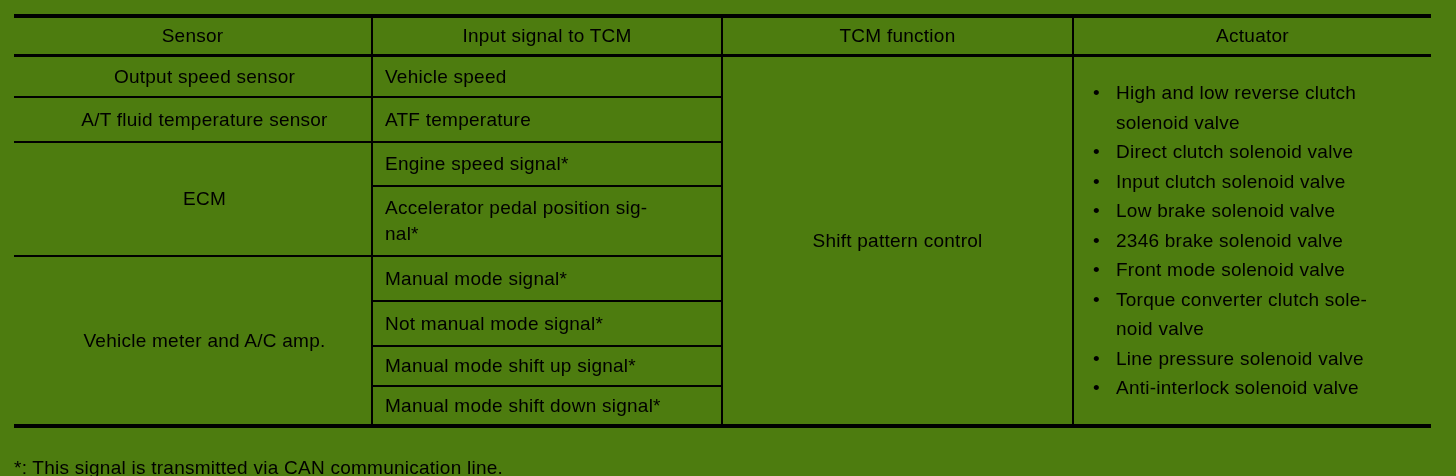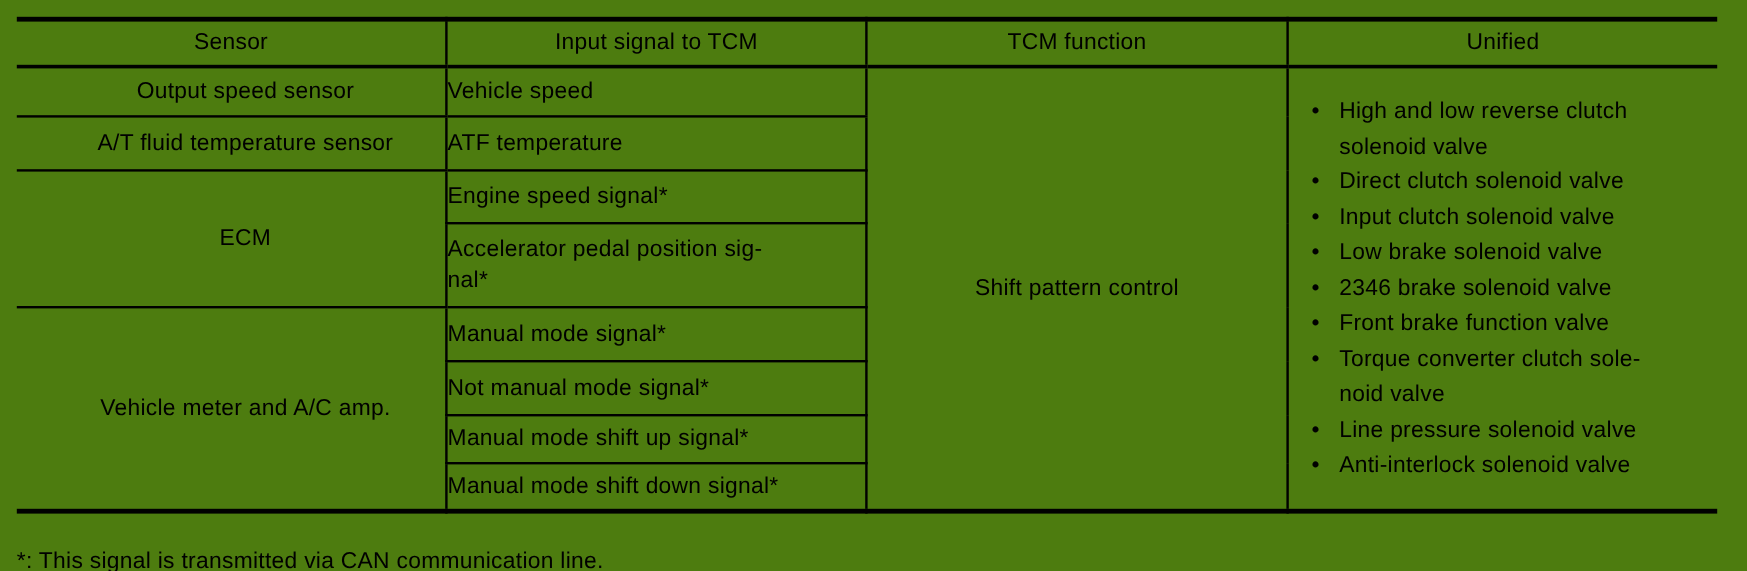--- a/index.html
+++ b/index.html
@@ -42,21 +42,21 @@
     padding: 0;
   }
   td {
     vertical-align: middle;
     border-bottom: 2px solid #000;
     padding: 0;
     line-height: 23px;
   }
   .vline { border-left: 2px solid #000; }
   td.sensor-cell { padding-left: 24px; text-align: center; }
-  td.signal-cell { text-align: left; }
+  td.signal-cell { padding-left: 12px; text-align: left; }
   td.prewrap { white-space: pre-line; line-height: 26px; margin-left: 42px; }
   td.tcm-cell {
     text-align: center;
     vertical-align: middle;
     border-bottom: none;
   }
   td.actuator-cell {
     vertical-align: middle;
     border-bottom: none;
   }
@@ -99,21 +99,21 @@
       <col class="c1">
         <col class="c2">
         <col class="c3">
         <col class="c4">
     </colgroup>
     <thead>
       <tr>
         <th>Sensor</th>
         <th class="vline">Input signal to TCM</th>
         <th class="vline">TCM function</th>
-        <th class="vline">Unified</th>
+        <th class="vline">Actuator</th>
       </tr>
     </thead>
     <tbody>
       <tr class="rh41">
         <td class="sensor-cell">Output speed sensor</td>
         <td class="signal-cell vline">Vehicle speed</td>
         <td class="tcm-cell vline" rowspan="8">Shift pattern control</td>
         <td class="actuator-cell vline" rowspan="8">
           <ul class="actuator-list">
             <li>
@@ -132,21 +132,21 @@
             <li>
               <span class="blt">•</span>
               <span class="itx">Low brake solenoid valve</span>
             </li>
             <li>
               <span class="blt">•</span>
               <span class="itx">2346 brake solenoid valve</span>
             </li>
             <li>
               <span class="blt">•</span>
-              <span class="itx">Front brake function valve</span>
+              <span class="itx">Front mode solenoid valve</span>
             </li>
             <li>
               <span class="blt">•</span>
               <span class="itx">Torque converter clutch sole-
 noid valve</span>
             </li>
             <li>
               <span class="blt">•</span>
               <span class="itx">Line pressure solenoid valve</span>
             </li>

